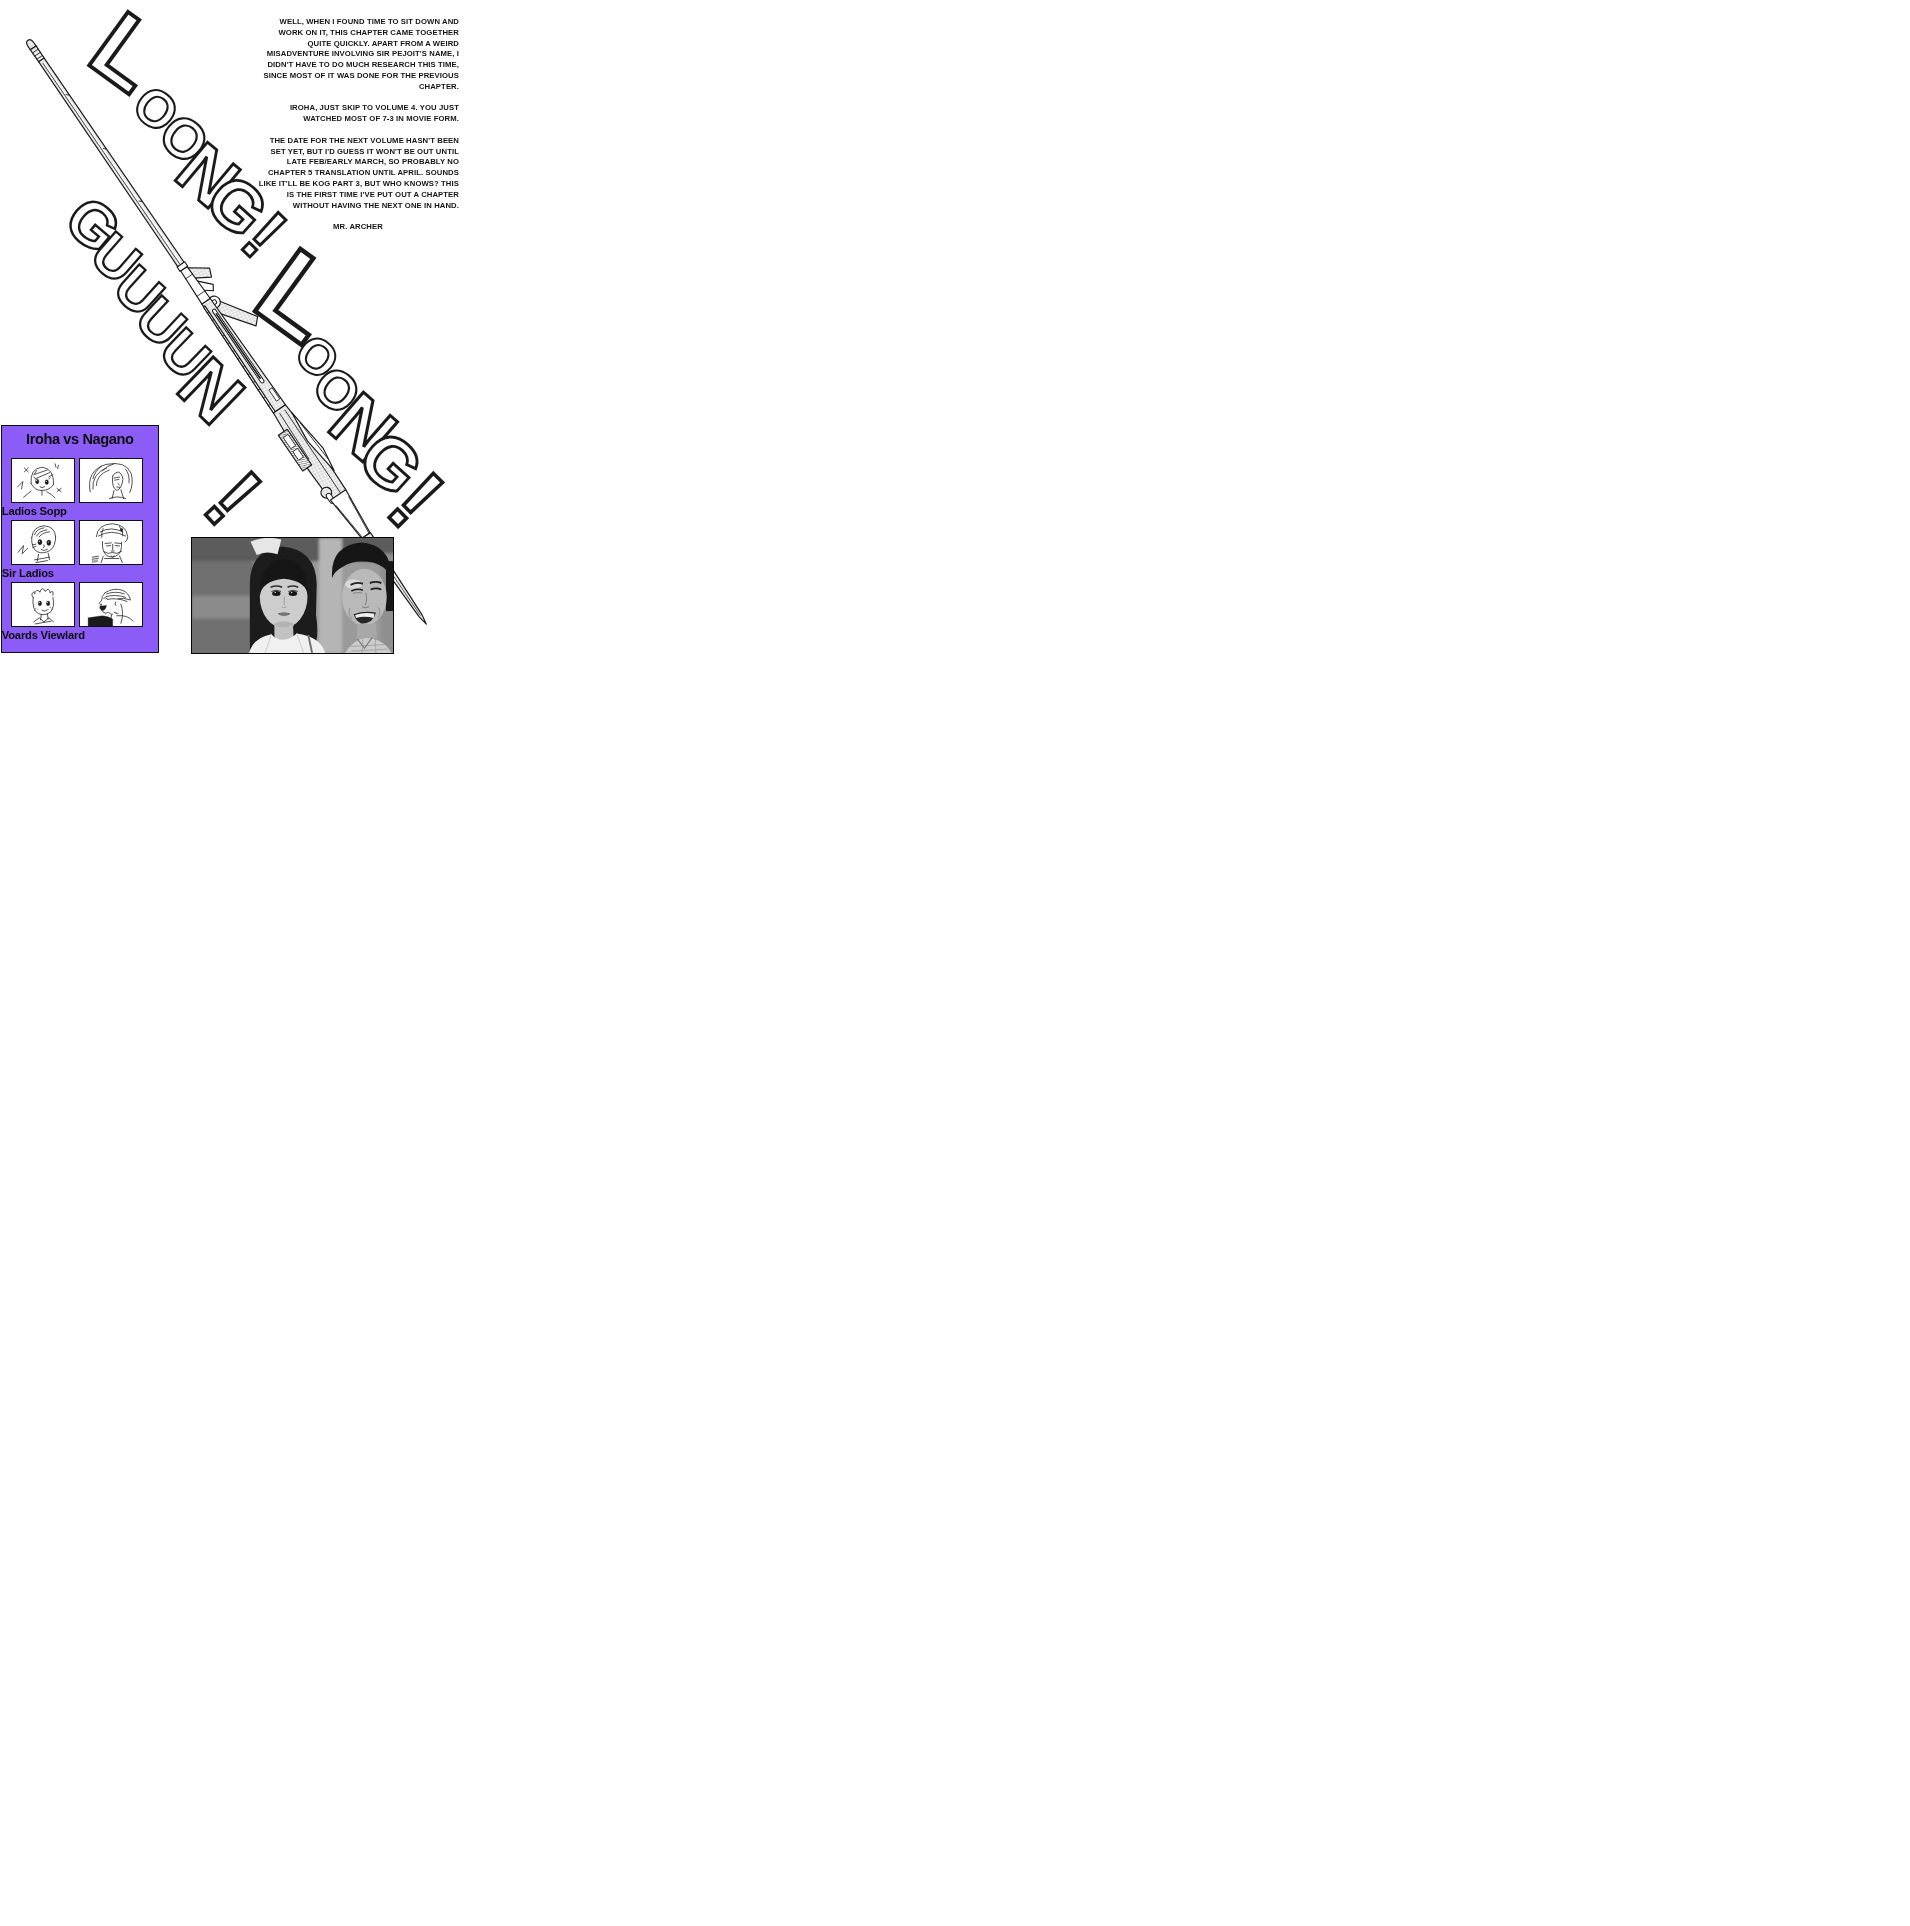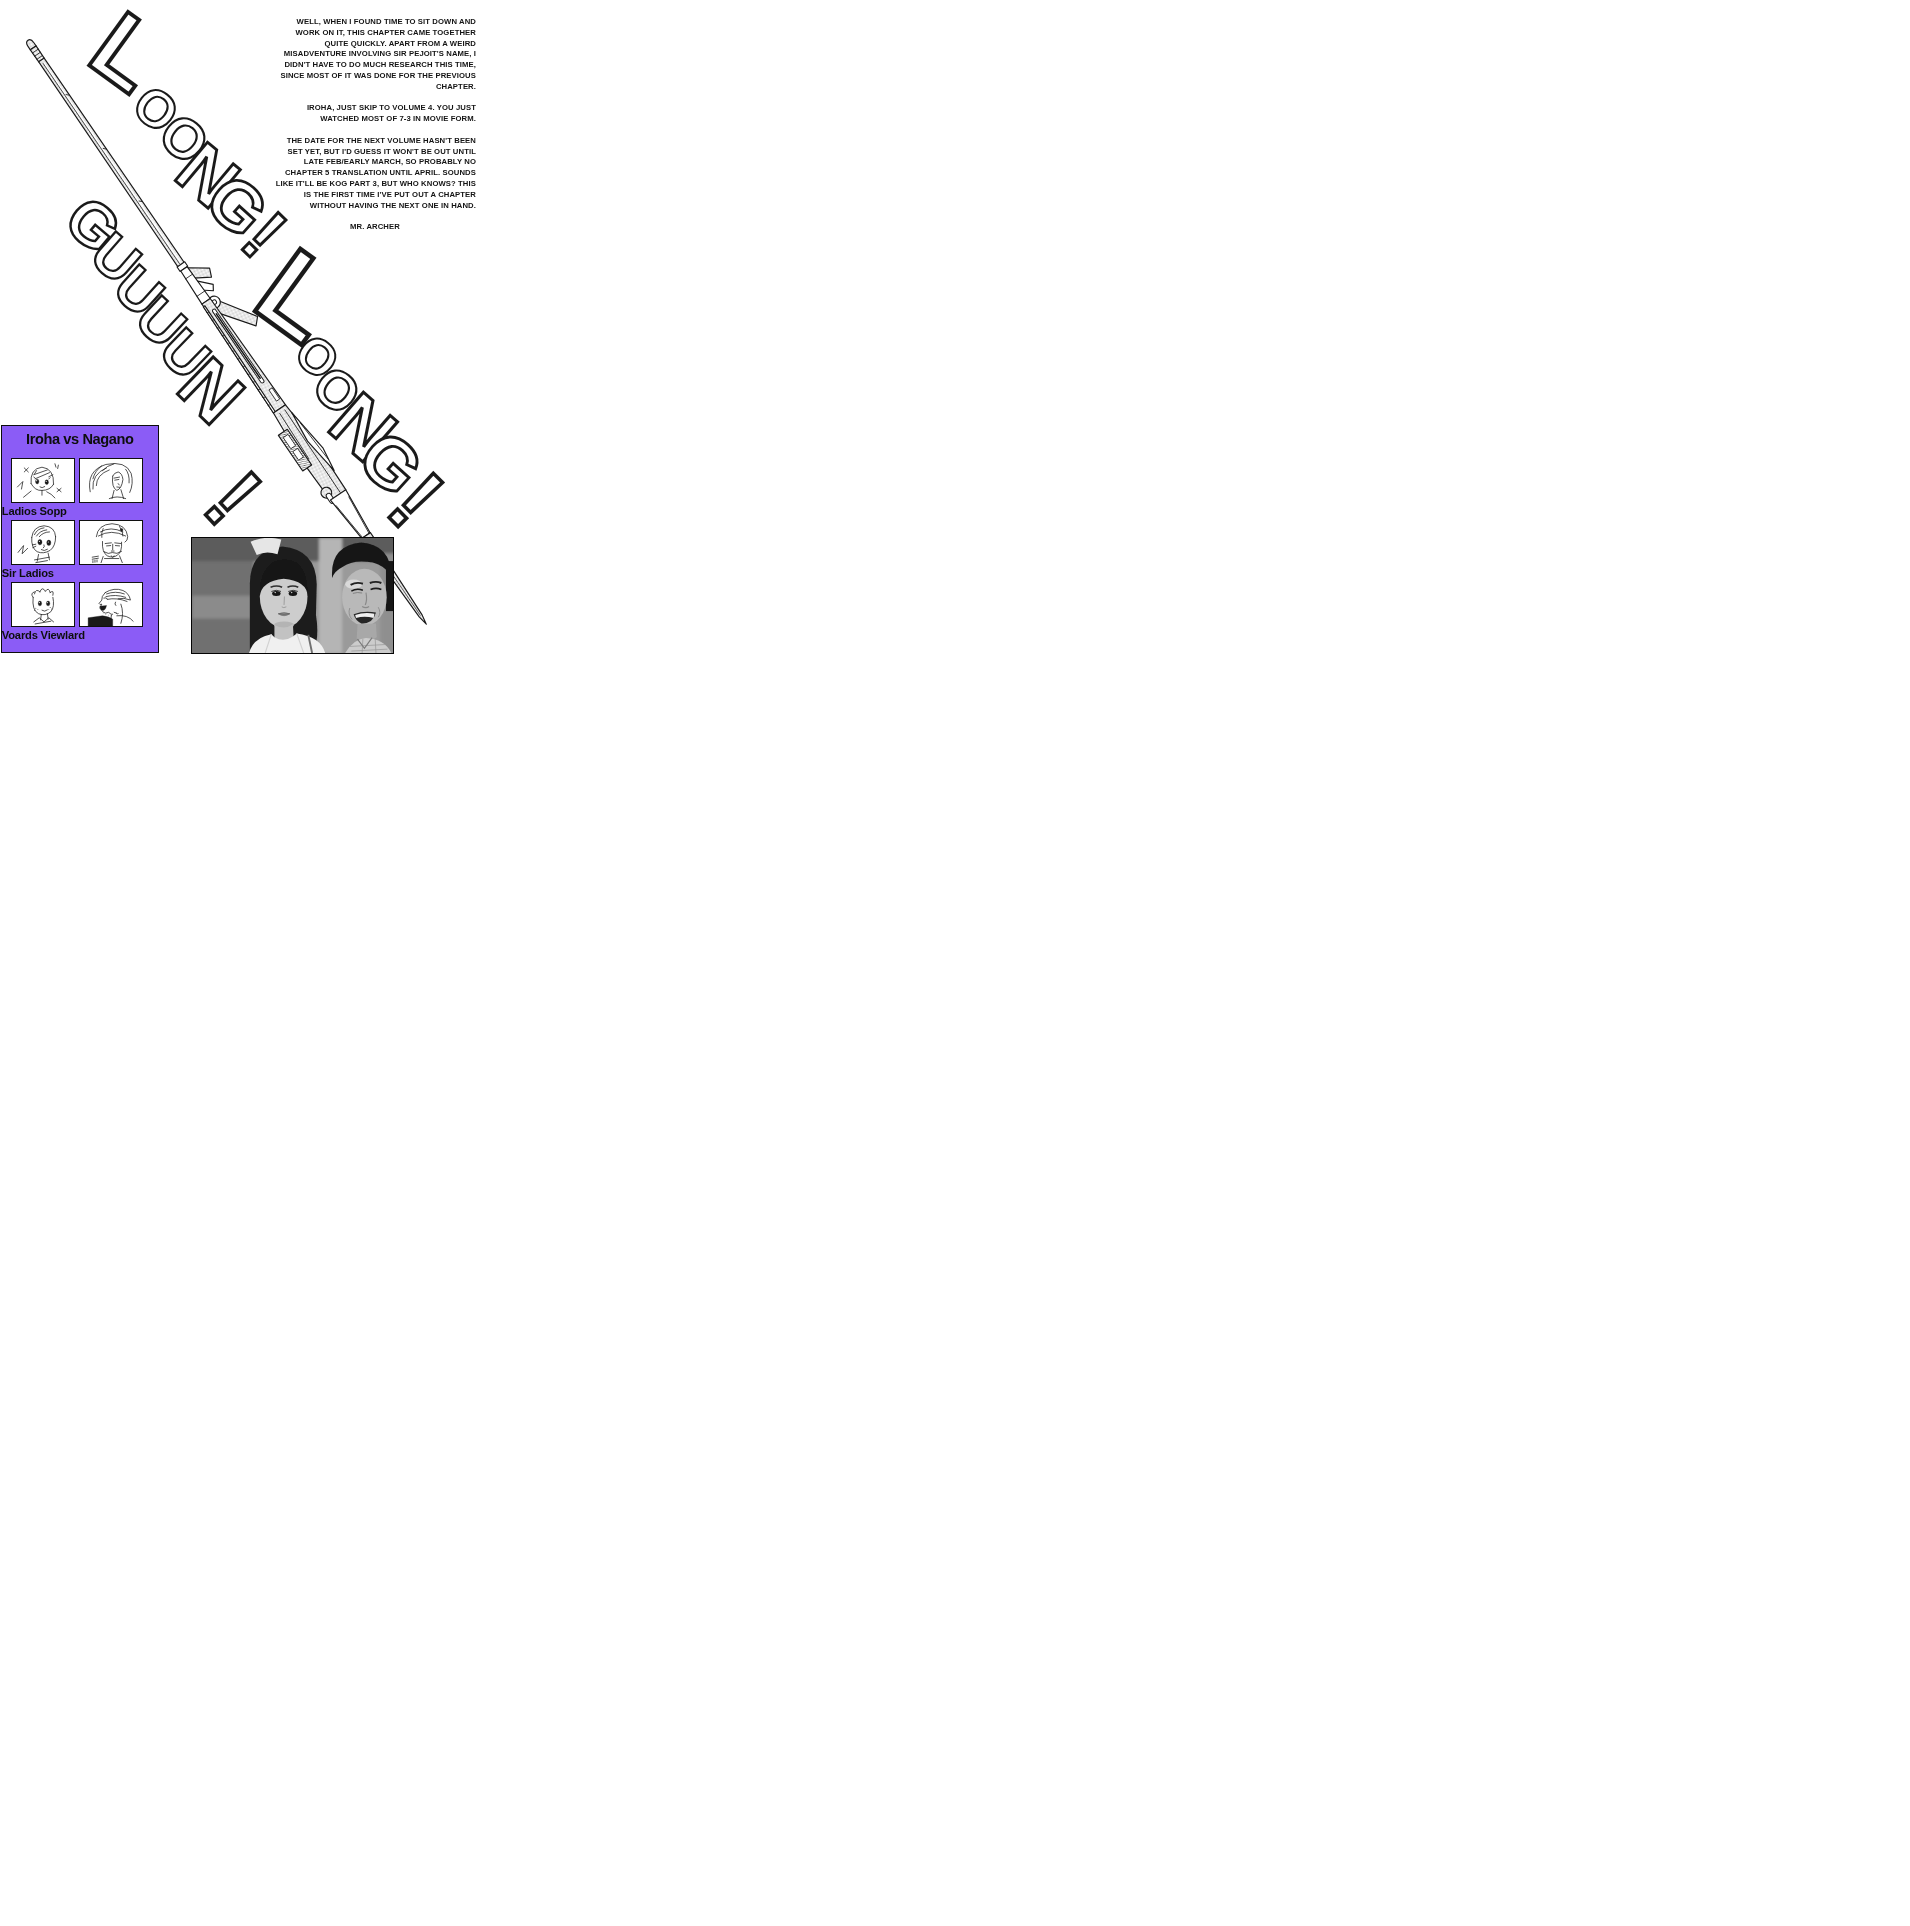--- a/index.html
+++ b/index.html
@@ -1,19 +1,19 @@
 <!DOCTYPE html>
 <html style="font-size:6.2px"><head>
 <meta charset="utf-8">
 <style>
   html,body{margin:0;padding:0;background:#ffffff;}
   .page{position:relative;width:478px;height:676px;background:#ffffff;overflow:hidden;
         font-family:"Liberation Sans",sans-serif;color:#1a1a1a;}
   
-  .note{position:absolute;top:17px;right:2px;width:202px;text-align:right;
+  .note{position:absolute;top:17px;right:19px;width:202px;text-align:right;
         font-weight:bold;font-size:7.7px;line-height:10.8px;letter-spacing:0.1px;color:#141414;z-index:5;}
   .note p{margin:0 0 10.8px 0;}
   .note .sig{margin-top:1.5px;text-align:center;}
   
   .sfx{position:absolute;inset:0;z-index:1;}
   .sfx-letter{position:absolute;font-weight:bold;font-family:"Liberation Sans",sans-serif;
               color:#ffffff;line-height:1;white-space:pre;user-select:none;}
   
   .lance{position:absolute;left:0;top:0;z-index:2;pointer-events:none;}
   

